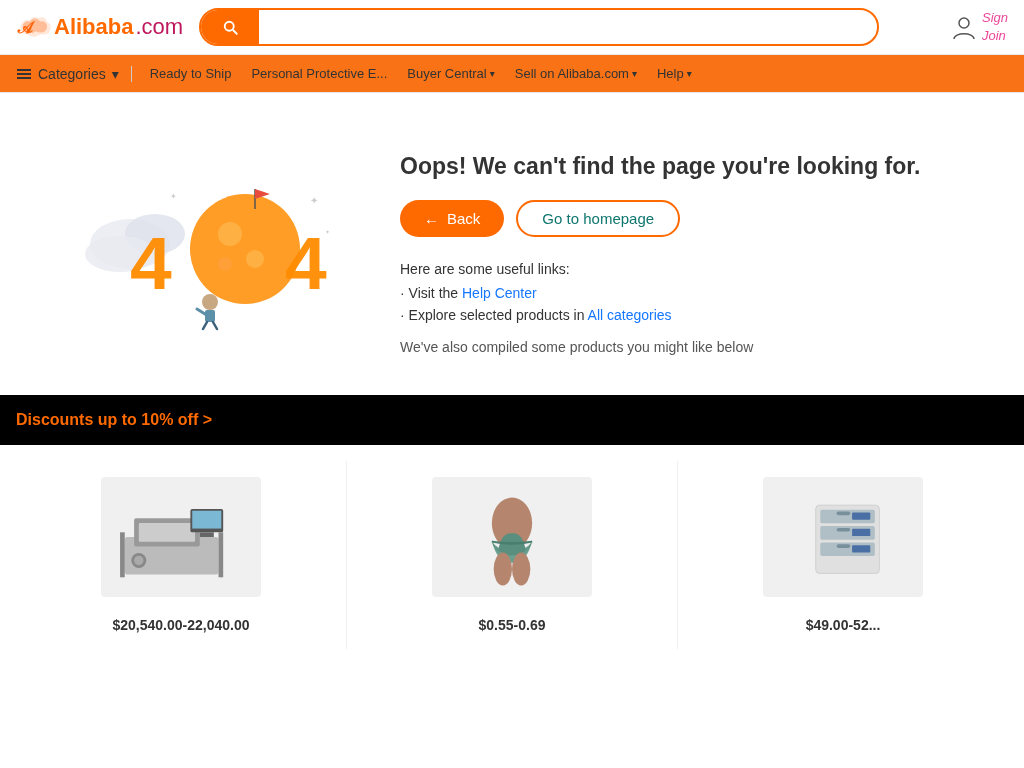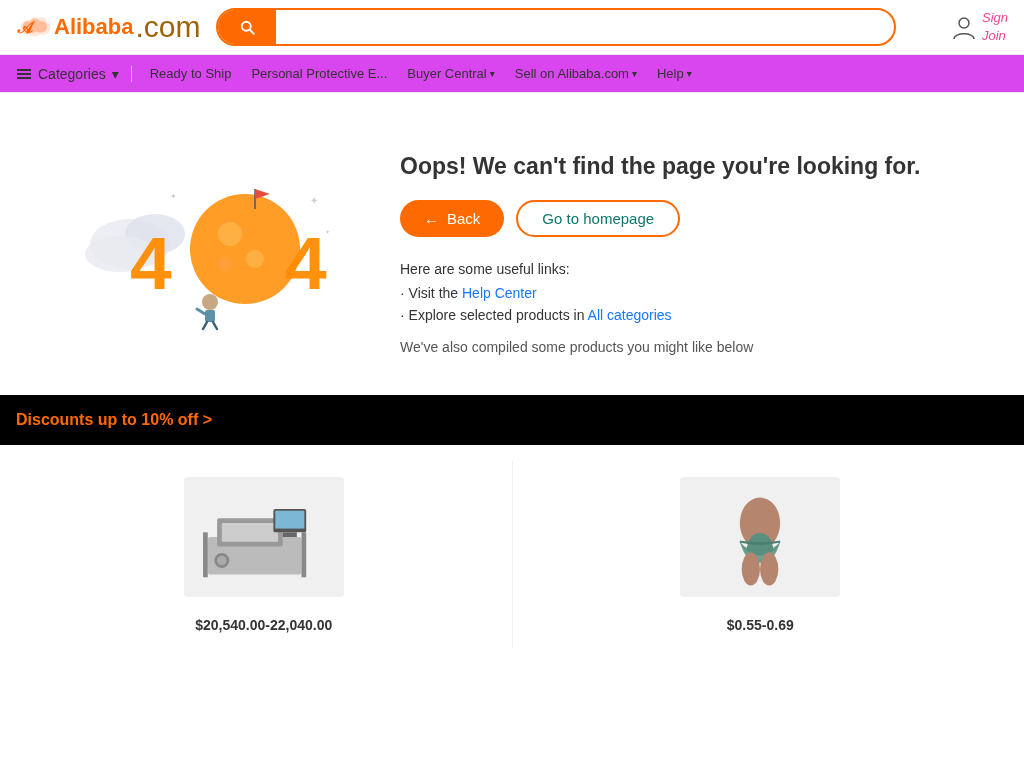--- a/index.html
+++ b/index.html
@@ -57,21 +57,21 @@
     }
     .user-icon { width: 28px; height: 28px; }
     .user-text { font-size: 13px; color: #ec4899; line-height: 1.4; font-style: italic; }
 
     
     .nav {
       display: flex;
       align-items: center;
       padding: 0 16px;
       border-bottom: 1px solid #e8e8e8;
-      background: #d946ef;
+      background: #f97316;
       flex-wrap: wrap;
       min-height: 38px;
     }
     .nav-categories {
       display: flex;
       align-items: center;
       gap: 6px;
       padding-right: 12px;
       border-right: 1px solid #ccc;
       margin-right: 8px;
@@ -206,21 +206,21 @@
 <body>
 
 <div class="header">
   <div class="logo">
     <svg class="logo-icon" viewBox="0 0 40 30">
       <path d="M5 15 Q8 5 15 8 Q18 2 25 5 Q32 2 35 10 Q40 12 38 18 Q36 25 28 23 L20 26 L12 23 Q4 22 5 15Z" fill="#FF6000" opacity="0.15"></path>
       <path d="M8 17 C6 12 10 7 16 9 C18 4 24 5 27 9 C32 7 36 12 34 17 C32 22 27 22 22 20 L18 22 L14 20 C9 21 7 20 8 17Z" fill="#FF6000" opacity="0.3"></path>
       <text x="2" y="22" font-size="18" fill="#FF6000" font-weight="bold" font-family="Arial">𝒜</text>
     </svg>
     <span style="font-size:22px; color:#ff6a00; font-weight:bold;">Alibaba</span>
-      <span style="font-size:30px; color:#a16207;">.com</span>
+      <span style="font-size:22px; color:#be185d;">.com</span>
   </div>
 
   <div class="search-bar">
     <button class="search-btn">
       <svg viewBox="0 0 24 24">
         <path d="M21 21l-4.35-4.35M17 11A6 6 0 1 1 5 11a6 6 0 0 1 12 0z" stroke="white" stroke-width="2.5" fill="none" stroke-linecap="round"></path>
       </svg>
     </button>
   </div>
 
@@ -373,14 +373,34 @@
 
         <path d="M58 65 Q80 70 102 65 Q80 68 58 65Z" fill="#4a7e6f" stroke="#4a7e6f" stroke-width="2"></path>
 
         <ellipse cx="70" cy="95" rx="10" ry="18" fill="#b5856e"></ellipse>
         <ellipse cx="90" cy="95" rx="10" ry="18" fill="#b5856e"></ellipse>
       </svg>
     </div>
     <div class="product-price">$0.55-0.69</div>
   </div>
 
+  <div class="product-card">
+    <div class="product-placeholder">
+      <svg viewBox="0 0 160 110" width="150" height="100">
+
+        <rect x="50" y="20" width="70" height="75" fill="#e0e0e0" rx="4" stroke="#ccc" stroke-width="1"></rect>
+        <rect x="55" y="25" width="60" height="15" fill="#b0bec5" rx="2"></rect>
+        <rect x="55" y="43" width="60" height="15" fill="#b0bec5" rx="2"></rect>
+        <rect x="55" y="61" width="60" height="15" fill="#b0bec5" rx="2"></rect>
+
+        <rect x="73" y="27" width="15" height="4" fill="#78909c" rx="2"></rect>
+        <rect x="73" y="45" width="15" height="4" fill="#78909c" rx="2"></rect>
+        <rect x="73" y="63" width="15" height="4" fill="#78909c" rx="2"></rect>
+
+        <rect x="90" y="28" width="20" height="8" fill="#4a6fa5" rx="1"></rect>
+        <rect x="90" y="46" width="20" height="8" fill="#4a6fa5" rx="1"></rect>
+        <rect x="90" y="64" width="20" height="8" fill="#4a6fa5" rx="1"></rect>
+      </svg>
+    </div>
+    <div class="product-price">$49.00-52...</div>
+  </div>
 
 </div>
 
 </body></html>

